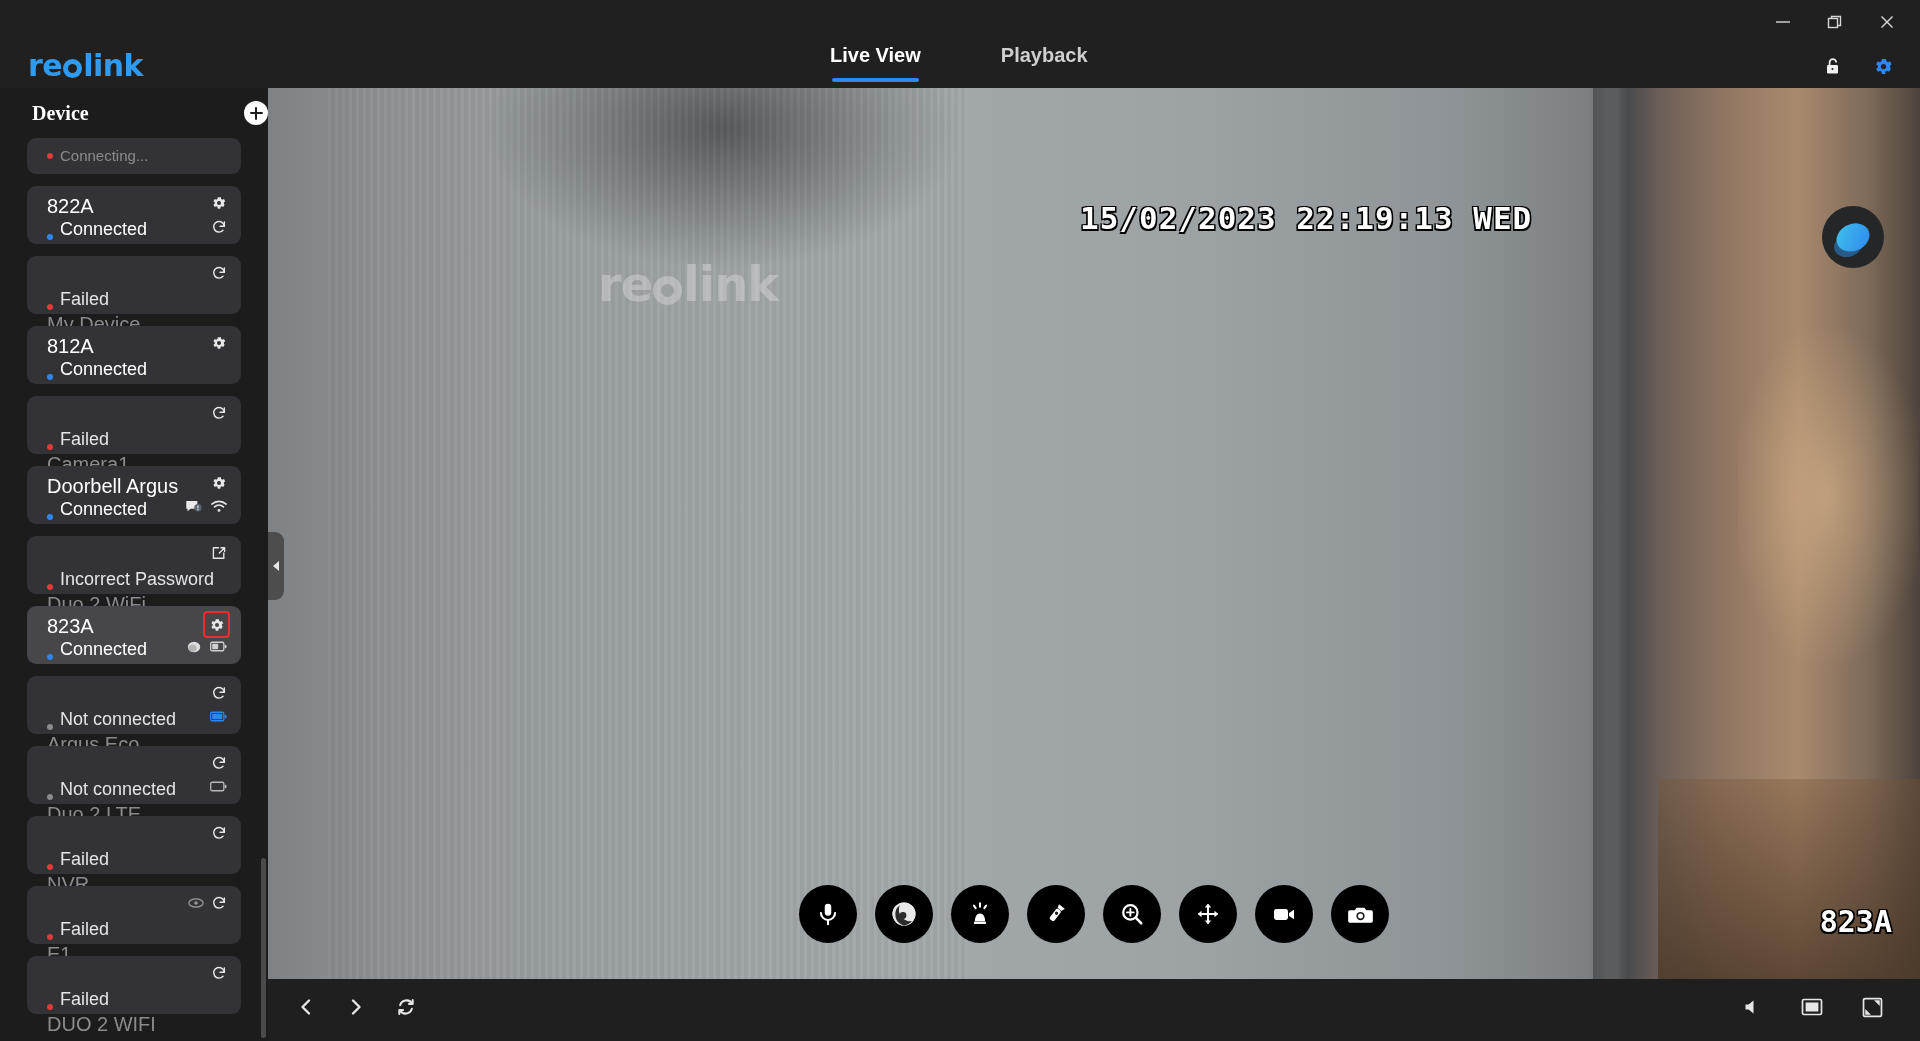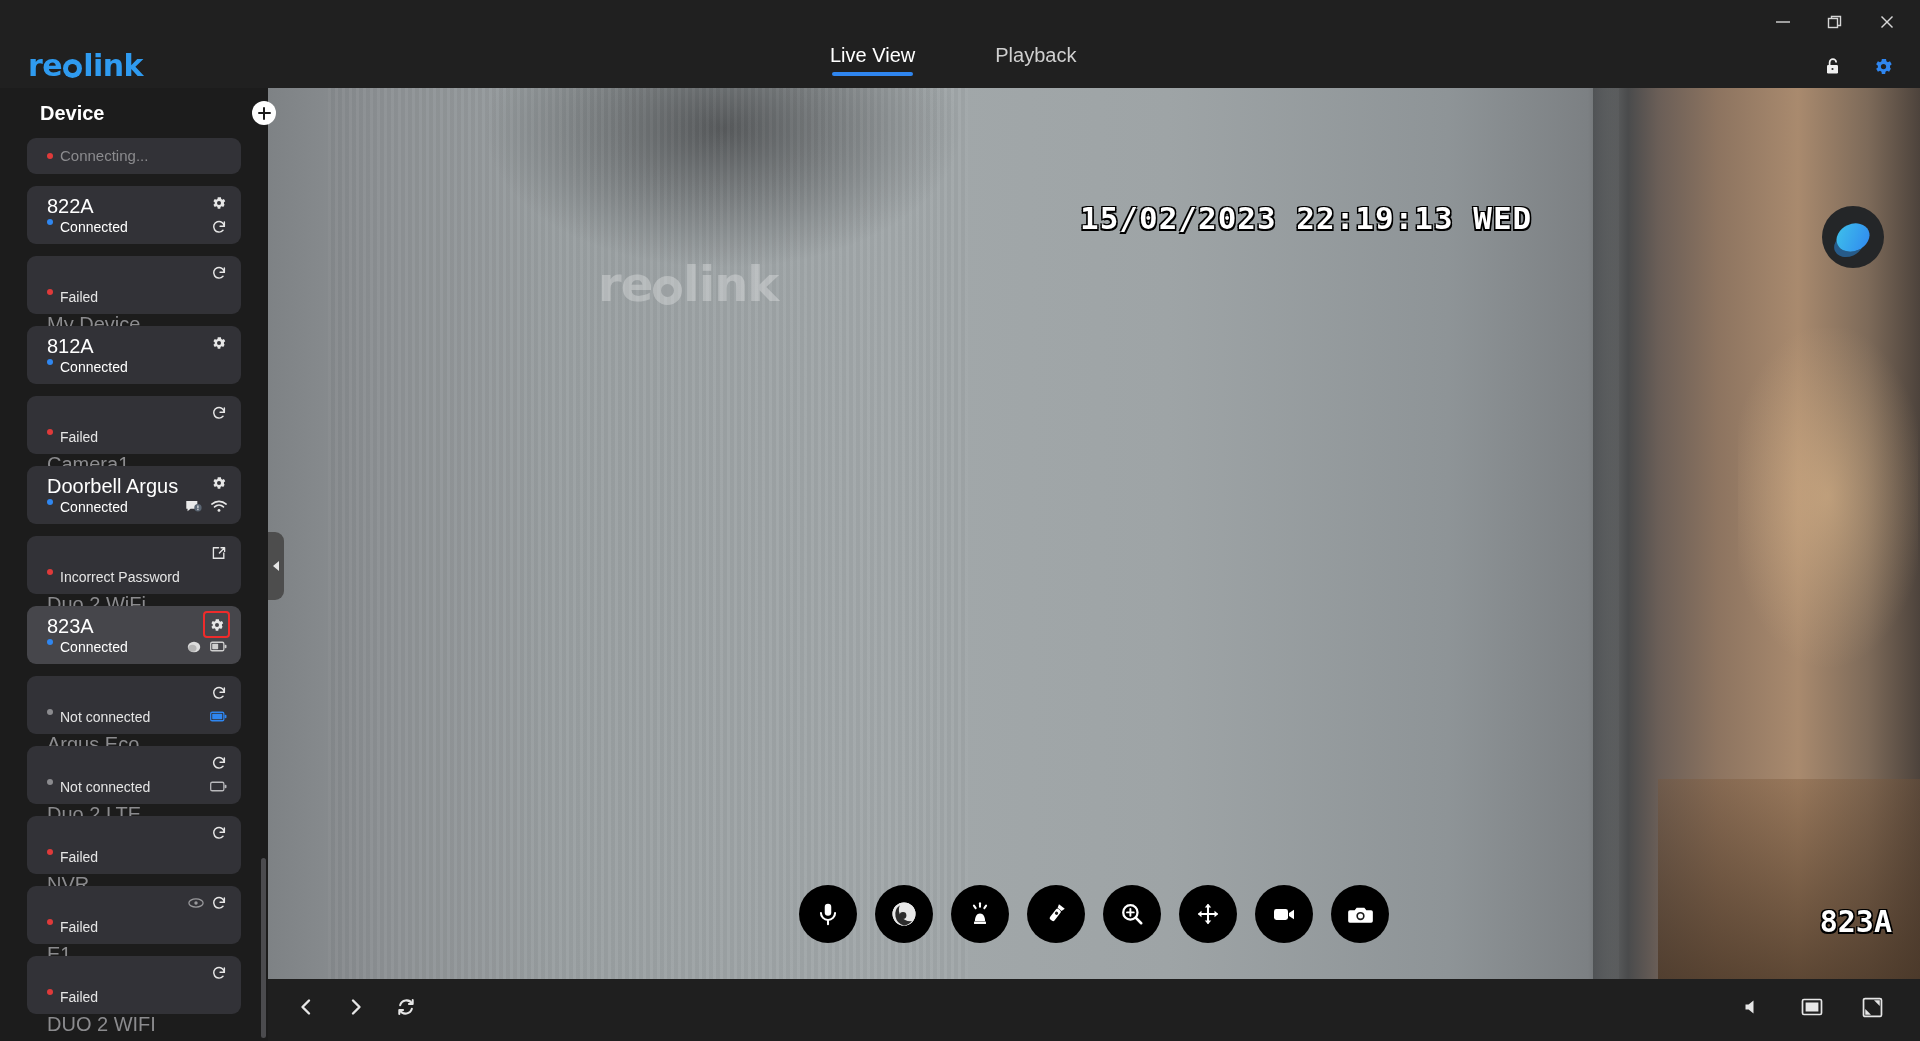--- a/index.html
+++ b/index.html
@@ -32,21 +32,21 @@
     content:''; position:absolute; left:5px; top:5px;
     width:9px; height:9px; border-radius:50%; background:#202020;
   }
 
   .tabs {
     position:absolute; left:830px; top:44px;
     display:flex; gap:80px; align-items:flex-start;
   }
   .tab {
     font-size:20px; color:#cfcfcf; cursor:pointer;
-    padding-bottom:9px; position:relative;
+    padding-bottom:15px; position:relative;font-weight:bold;
   }
   .tab.active { color:#ffffff; }
   .tab.active::after {
     content:''; position:absolute; left:2px; right:2px; bottom:0;
     height:4px; border-radius:2px; background:#2f86f0;
   }
 
   .wincontrols {
     position:absolute; right:22px; top:11px;
     display:flex; gap:30px; align-items:center;
@@ -61,21 +61,21 @@
   }
   .hicon { width:22px; height:22px; cursor:pointer; display:flex;
            align-items:center; justify-content:center; }
 
   
   .sidebar {
     position:absolute; left:0; top:88px; width:268px; height:953px;
     background:#1c1c1c; z-index:30;
   }
   .side-head {
-    position:absolute; left:16px; top:0; width:296px; height:52px;
+    position:absolute; left:8px; top:0; width:296px; height:52px;font-family:Liberation Serif, serif;
   }
   .side-title {
     position:absolute; left:24px; top:14px;
     font-size:20px; font-weight:bold; color:#ffffff;
   }
   .add-btn {
     position:absolute; right:36px; top:13px;
     width:24px; height:24px; border-radius:50%;
     background:#ffffff; cursor:pointer;
     display:flex; align-items:center; justify-content:center;
@@ -99,21 +99,21 @@
   }
   .dev.partial { height:36px; margin-bottom:12px; }
   .dev.active { background:#46464b; }
   .dev-name {
     position:absolute; left:20px; top:9px;
     font-size:20px; color:#ffffff; font-weight:500;
   }
   .dev.off .dev-name { color:#8b8b8e; font-weight:400;margin-top:48px; }
   .dev-status {
     position:absolute; left:20px; top:33px;
-    font-size:14px; color:#ffffff; display:flex; align-items:flex-start;
+    font-size:18px; color:#ffffff; display:flex; align-items:flex-end;
   }
   .dev.off .dev-status { color:#e5e5e5; }
   .sdot {
     width:6px; height:6px; border-radius:50%;
     margin-right:7px; background:#2f86f0; flex:none;
   }
   .sdot.red { background:#e03a3a; }
   .sdot.grey { background:#8b8b8e; }
 
   .dev-actions {

